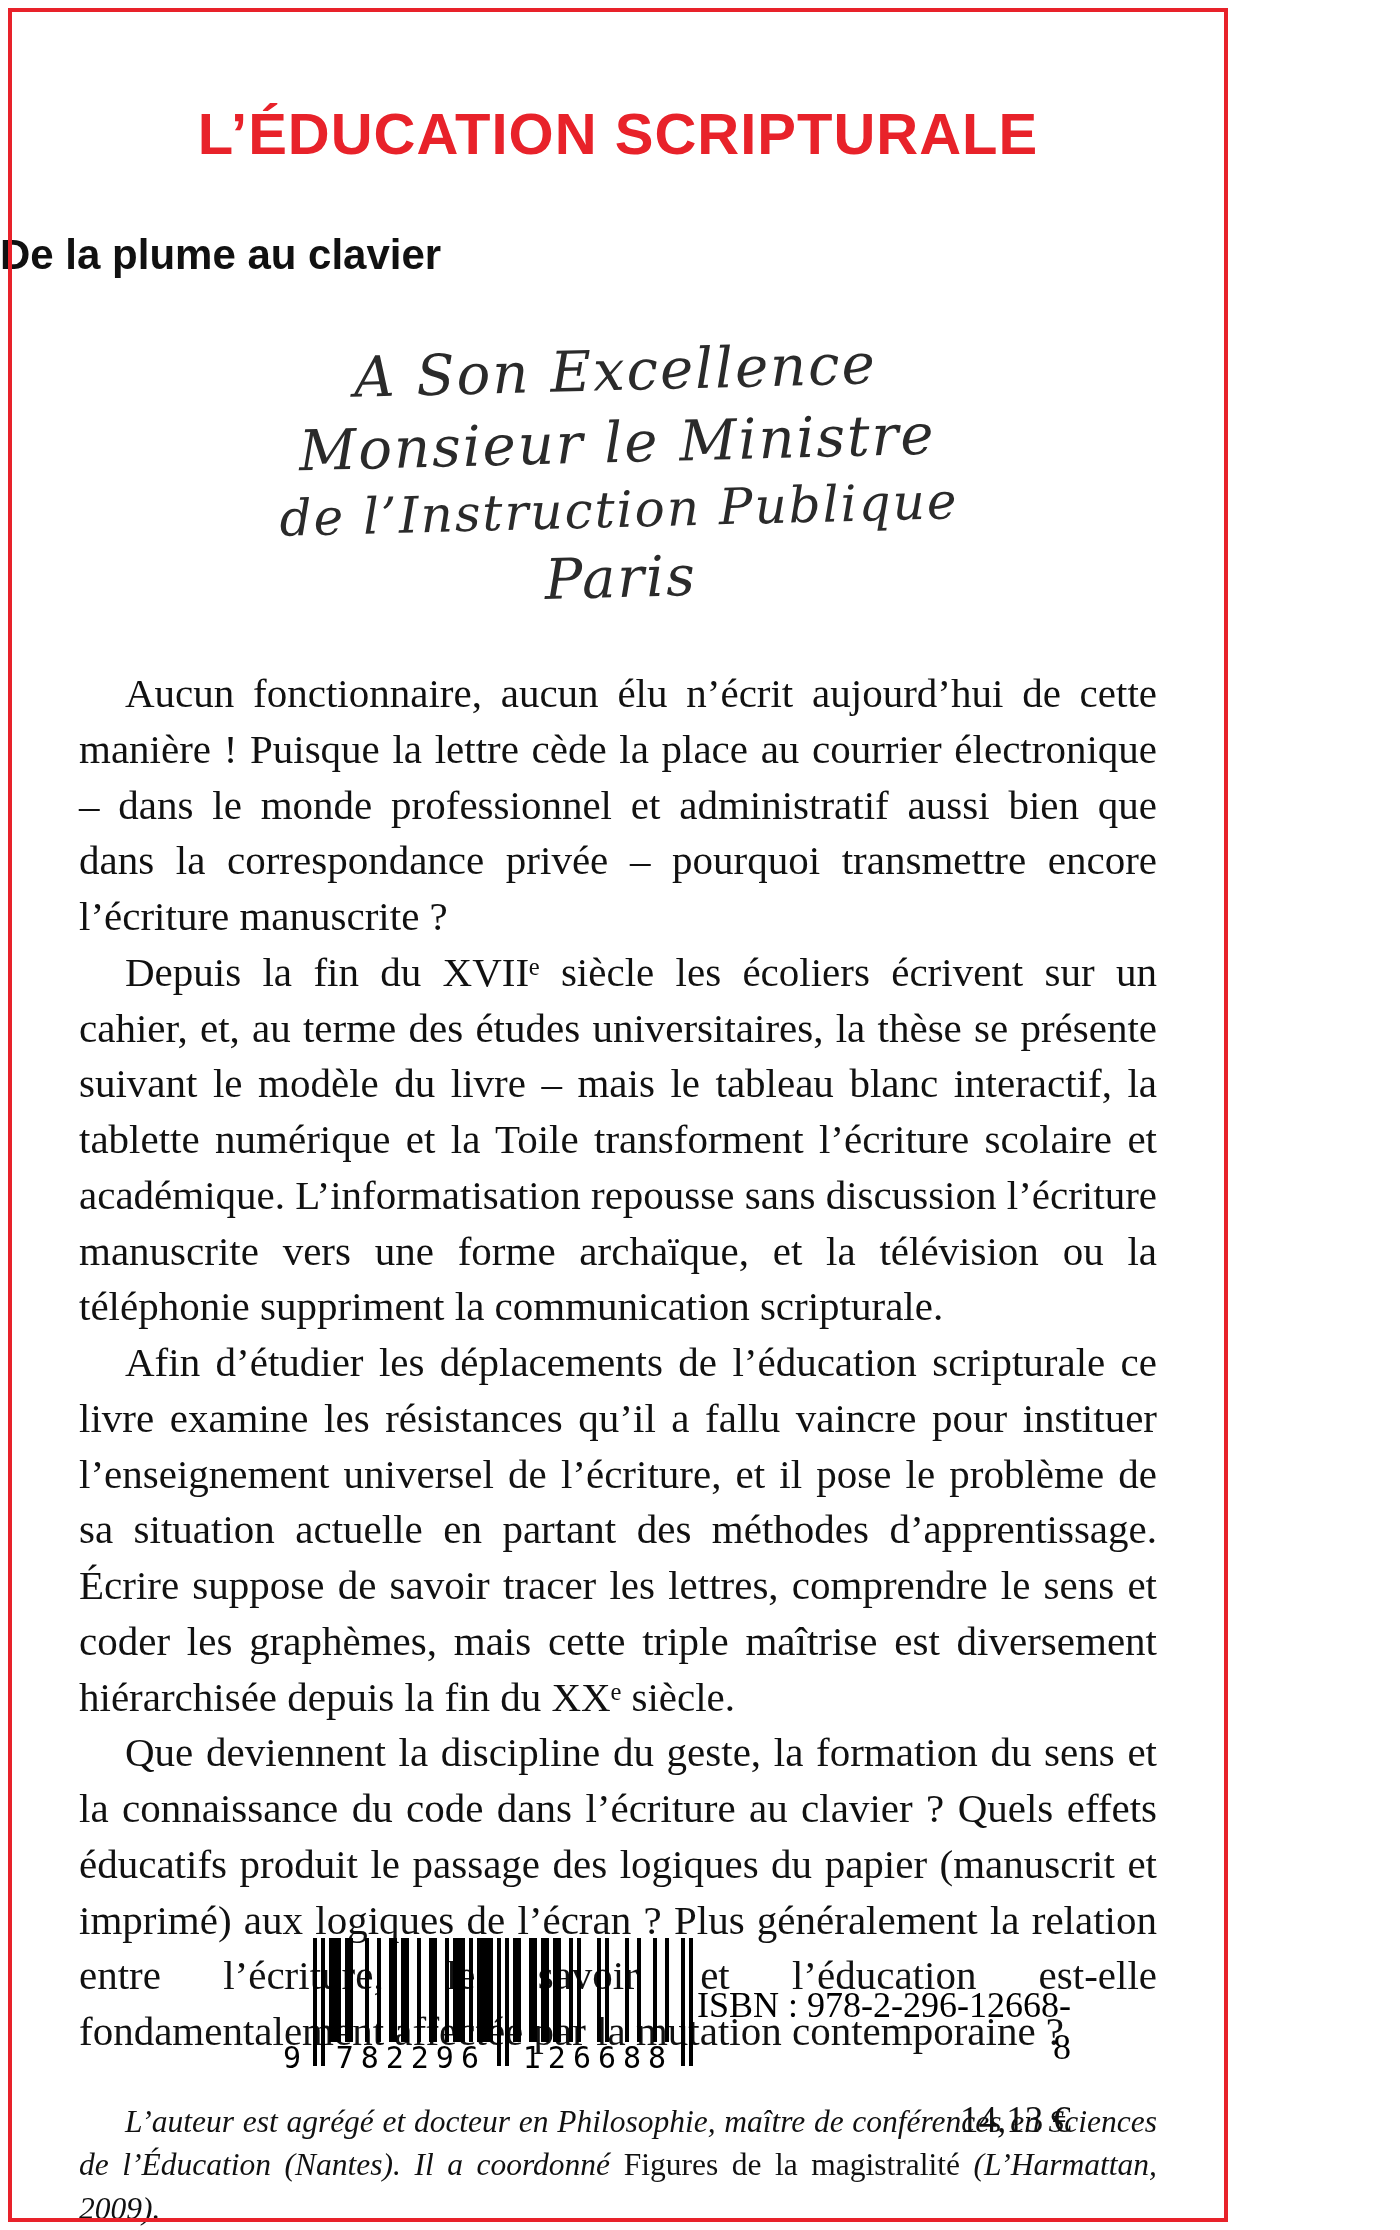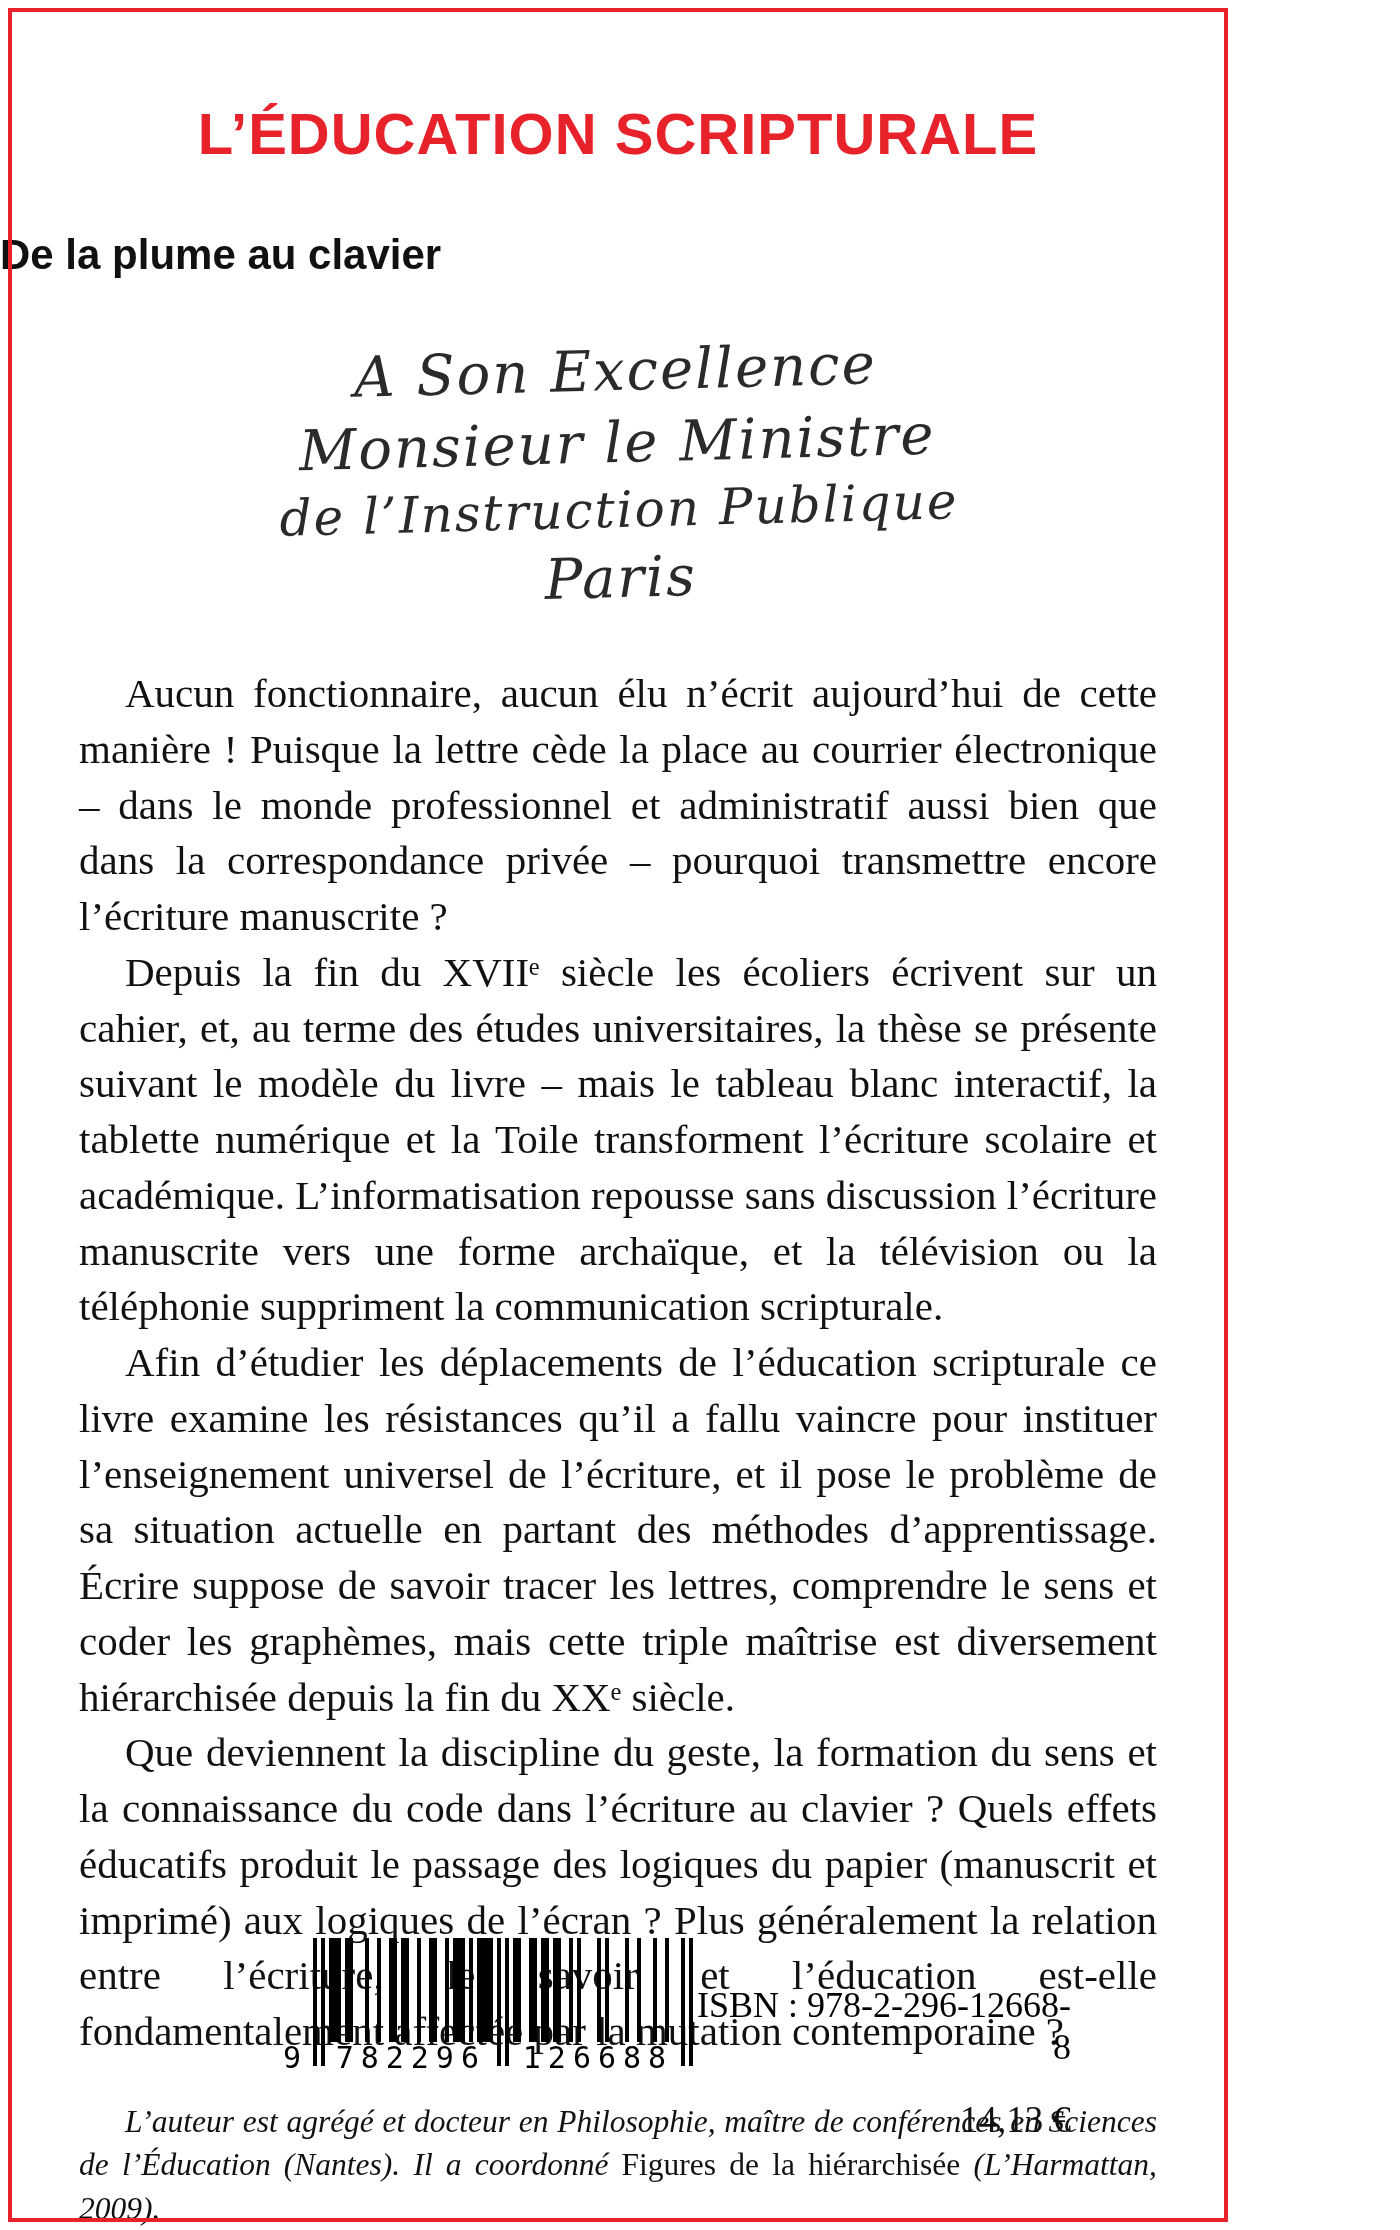--- a/index.html
+++ b/index.html
@@ -124,21 +124,21 @@
     <div class="c-line c4">Paris</div>
   </div>
 
   <div class="body-text">
     <p>Aucun fonctionnaire, aucun élu n’écrit aujourd’hui de cette manière ! Puisque la lettre cède la place au courrier électronique – dans le monde professionnel et administratif aussi bien que dans la correspondance privée – pourquoi transmettre encore l’écriture manuscrite ?</p>
     <p>Depuis la fin du XVIIᵉ siècle les écoliers écrivent sur un cahier, et, au terme des études universitaires, la thèse se présente suivant le modèle du livre – mais le tableau blanc interactif, la tablette numérique et la Toile transforment l’écriture scolaire et académique. L’informatisation repousse sans discussion l’écriture manuscrite vers une forme archaïque, et la télévision ou la téléphonie suppriment la communication scripturale.</p>
     <p>Afin d’étudier les déplacements de l’éducation scripturale ce livre examine les résistances qu’il a fallu vaincre pour instituer l’enseignement universel de l’écriture, et il pose le problème de sa situation actuelle en partant des méthodes d’apprentissage. Écrire suppose de savoir tracer les lettres, comprendre le sens et coder les graphèmes, mais cette triple maîtrise est diversement hiérarchisée depuis la fin du XXᵉ siècle.</p>
     <p>Que deviennent la discipline du geste, la formation du sens et la connaissance du code dans l’écriture au clavier ? Quels effets éducatifs produit le passage des logiques du papier (manuscrit et imprimé) aux logiques de l’écran ? Plus généralement la relation entre l’écriture, le savoir et l’éducation est-elle fondamentalement affectée par la mutation contemporaine ?</p>
   </div>
 
-  <p class="author-bio"><span>L’auteur est agrégé et docteur en Philosophie, maître de conférences en Sciences de l’Éducation (Nantes). Il a coordonné </span><span class="roman">Figures de la hiérarchisée </span><span>(L’Harmattan, 2009).</span></p>
+  <p class="author-bio"><span>L’auteur est agrégé et docteur en Philosophie, maître de conférences en Sciences de l’Éducation (Nantes). Il a coordonné </span><span class="roman">Figures de la magistralité </span><span>(L’Harmattan, 2009).</span></p>
 
   <div class="footer">
     <div class="barcode">
       <div class="bc-bars">
           <span class="bar on tall"></span>
           <span class="bar tall"></span>
           <span class="bar on tall"></span>
           <span class="bar"></span>
           <span class="bar on"></span>
           <span class="bar on"></span>

